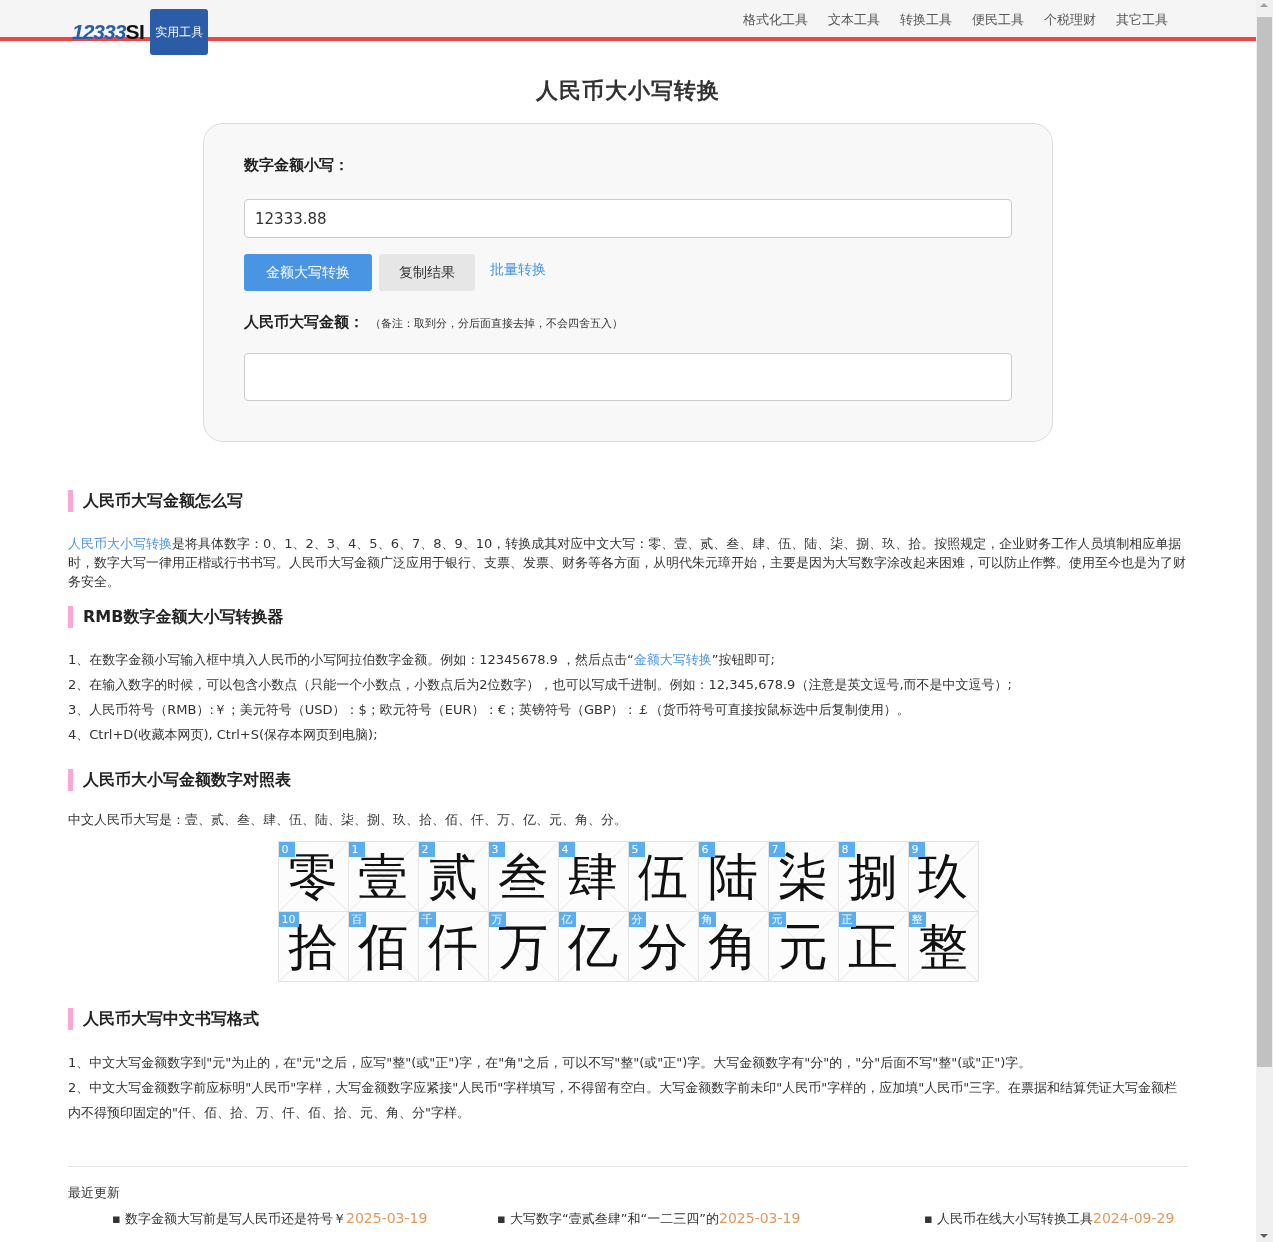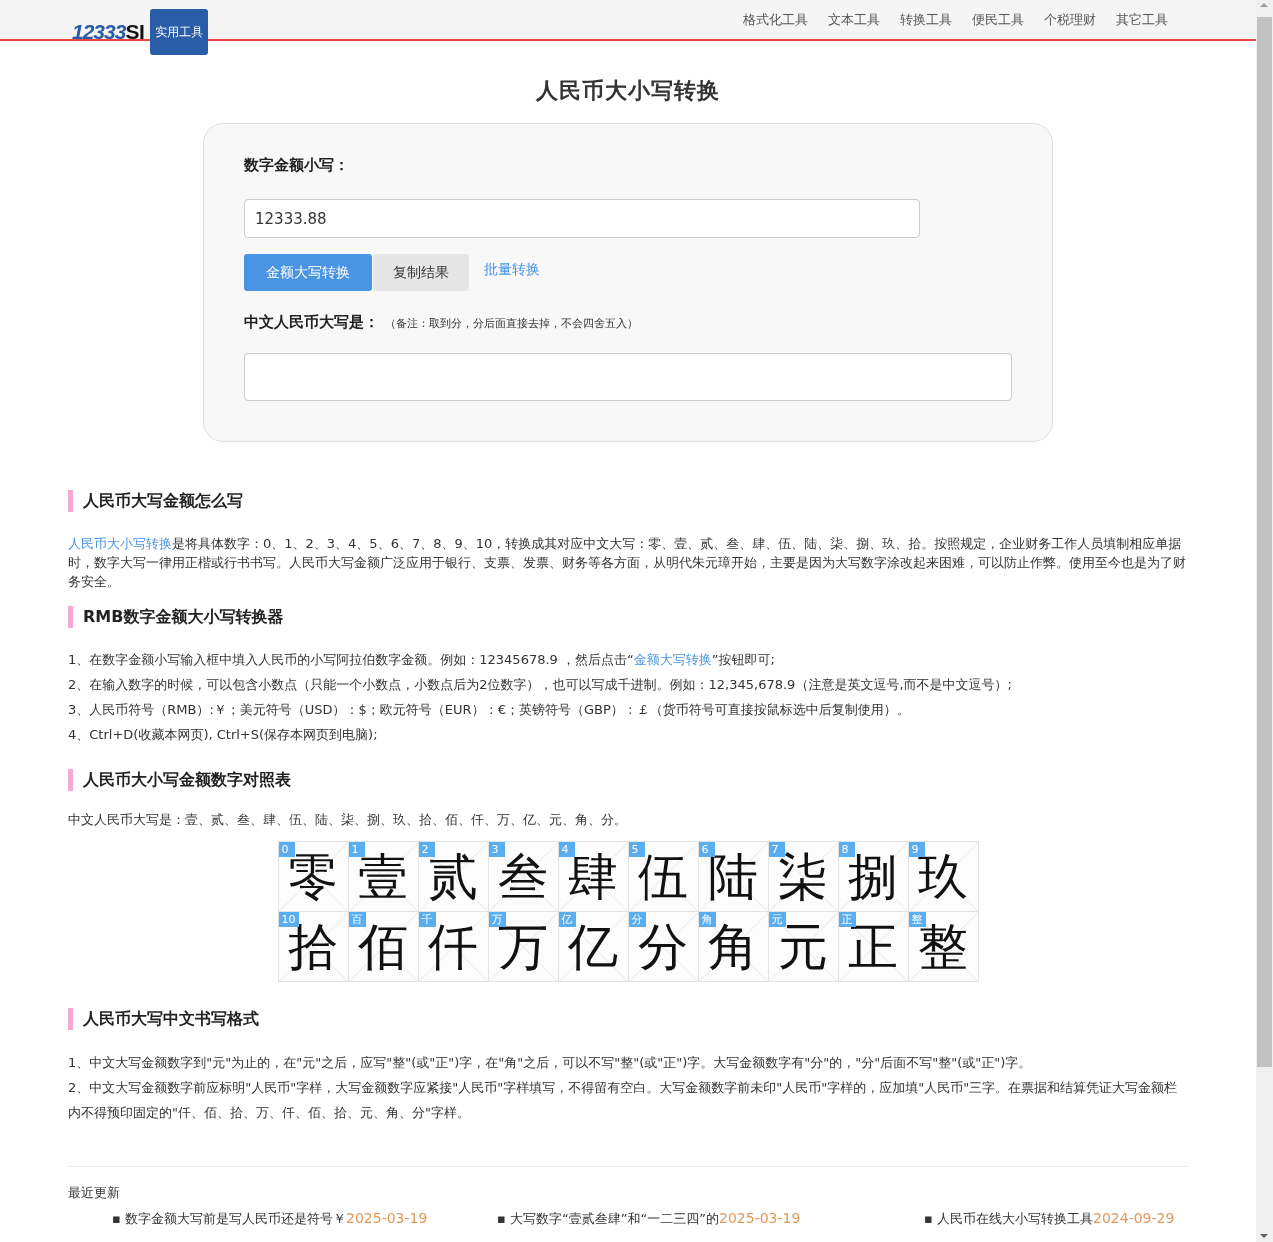--- a/index.html
+++ b/index.html
@@ -2,37 +2,37 @@
 <html><head>
 <meta charset="utf-8">
 <style>
   * { box-sizing: border-box; margin: 0; padding: 0; }
   html, body { width: 1273px; height: 1242px; overflow: hidden; background: #fff; }
   body { font-family: "DejaVu Sans", "Liberation Sans", sans-serif; color: #333; font-size: 13px; position: relative; }
 
   .page { position: absolute; left: 0; top: 0; width: 1256px; height: 1242px; overflow: hidden; background: #fff; }
 
   
-  .header { height: 41px; background: #f5f5f5; border-bottom: 2px solid #ef4444; position: relative; }
+  .header { height: 41px; background: #f5f5f5; border-bottom: 4px solid #ef4444; position: relative; }
   .logo { position: absolute; left: 72px; top: 9px; display: flex; align-items: center; }
   .logo-num { font-family: "Liberation Sans", sans-serif; font-size: 21px; font-weight: bold; color: #2a5ca8; letter-spacing: -1px; font-style: italic; }
   .logo-si { font-family: "Liberation Sans", sans-serif; font-size: 21px; font-weight: bold; color: #111; letter-spacing: -0.5px; }
   .logo-badge { margin-left: 6px; background: #2a5ca8; color: #fff; font-size: 12px; padding: 15px 5px; border-radius: 3px; line-height: 16px; }
   .nav { position: absolute; right: 88px; top: 11px; display: flex; gap: 20px; }
   .nav a { color: #555; font-size: 13px; text-decoration: none; }
 
   .title { text-align: center; margin-top: 35px; font-size: 22px; font-weight: bold; color: #333; letter-spacing: 1px; }
 
   
   .card { position: absolute; left: 203px; top: 123px; width: 850px; height: 319px; background: #f8f8f8; border: 1px solid #ddd; border-radius: 20px; }
   .card-label { position: absolute; left: 40px; top: 32px; font-size: 15px; font-weight: bold; color: #222; }
-  .input-amount { position: absolute; left: 40px; top: 75px; width: 676px; height: 39px; border: 1px solid #ccc; border-radius: 4px; background: #fff; font-size: 15px; padding: 14px 10px; color: #333; font-family: "DejaVu Sans", sans-serif; }
+  .input-amount { position: absolute; left: 40px; top: 75px; width: 768px; height: 39px; border: 1px solid #ccc; border-radius: 4px; background: #fff; font-size: 15px; padding: 14px 10px; color: #333; font-family: "DejaVu Sans", sans-serif; }
   .btn-row { position: absolute; left: 40px; top: 130px; display: flex; align-items: center; }
   .btn-primary { width: 128px; height: 37px; background: #4a94e4; color: #fff; border: none; border-radius: 3px; font-size: 14px; font-family: "DejaVu Sans", sans-serif; }
-  .btn-secondary { margin-left: 1px; width: 96px; height: 37px; background: #e6e6e6; color: #333; border: none; border-radius: 3px; font-size: 14px; font-family: "DejaVu Sans", sans-serif; }
+  .btn-secondary { margin-left: 7px; width: 96px; height: 37px; background: #e6e6e6; color: #333; border: none; border-radius: 3px; font-size: 14px; font-family: "DejaVu Sans", sans-serif; }
   .link-batch { margin-left: 15px; color: #4a94e4; font-size: 14px; text-decoration: none; margin-top: -6px; }
   .result-label { position: absolute; left: 40px; top: 189px; font-size: 15px; font-weight: bold; color: #222; }
   .result-note { font-size: 11px; font-weight: normal; color: #333; margin-left: 6px; }
   .result-box { position: absolute; left: 40px; top: 229px; width: 768px; height: 48px; border: 1px solid #ccc; border-radius: 4px; background: #fff; }
 
   
   .article { position: absolute; left: 68px; top: 490px; width: 1120px; }
   .h2 { border-left: 5px solid #f9a8d4; padding-left: 10px; font-size: 16px; font-weight: bold; color: #222; line-height: 22px; height: 22px; }
   .p { font-size: 13px; line-height: 19px; color: #333; }
   .hl { color: #4a94e4; text-decoration: none; }
@@ -84,21 +84,21 @@
 
   <div class="card">
     <div class="card-label">数字金额小写：</div>
     <input class="input-amount" type="text" value="12333.88" style="">
     <div class="btn-row">
       <button class="btn-primary">金额大写转换</button>
       <button class="btn-secondary">复制结果</button>
       <a class="link-batch">批量转换</a>
     </div>
     <div class="result-label">
-      <span>中文人民币大写是：</span><span class="result-note">（备注：取到分，分后面直接去掉，不会四舍五入）</span>
+      <span>人民币大写金额：</span><span class="result-note">（备注：取到分，分后面直接去掉，不会四舍五入）</span>
     </div>
     <div class="result-box"></div>
   </div>
 
   <div class="article">
 
     <div class="h2">人民币大写金额怎么写</div>
     <p class="p" style="margin-top:22px;">
       <a class="hl">人民币大小写转换</a><span>是将具体数字：0、1、2、3、4、5、6、7、8、9、10，转换成其对应中文大写：零、壹、贰、叁、肆、伍、陆、柒、捌、玖、拾。按照规定，企业财务工作人员填制相应单据时，数字大写一律用正楷或行书书写。人民币大写金额广泛应用于银行、支票、发票、财务等各方面，从明代朱元璋开始，主要是因为大写数字涂改起来困难，可以防止作弊。使用至今也是为了财务安全。</span>
     </p>

